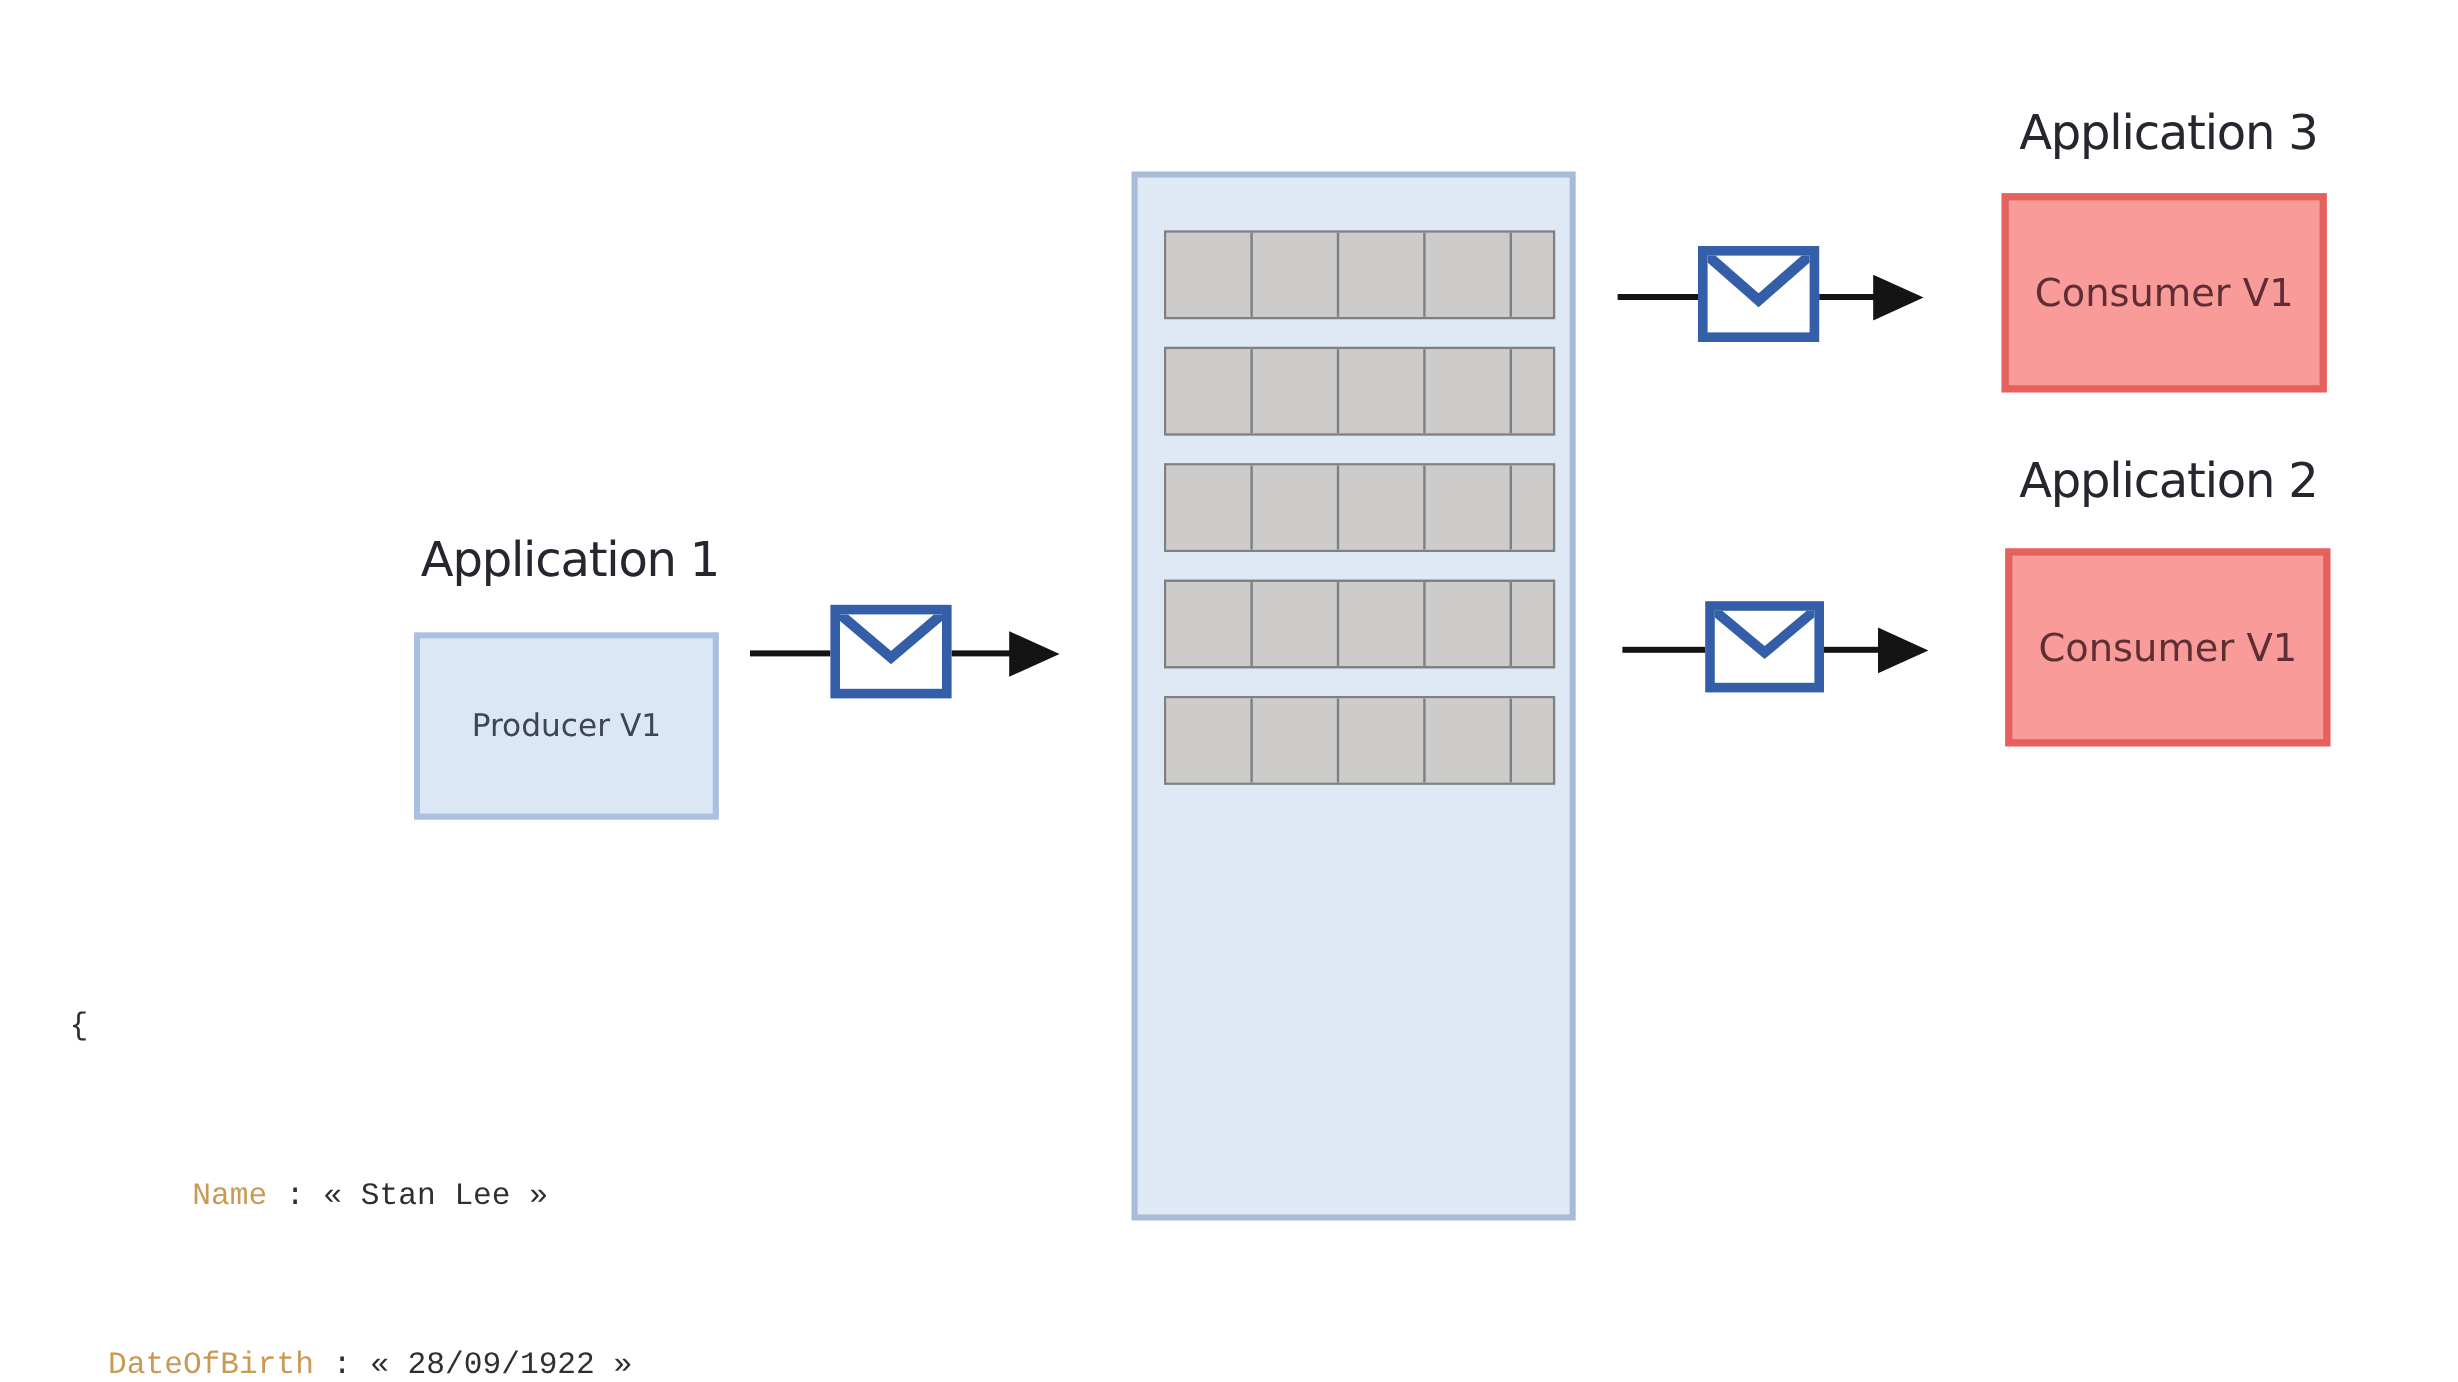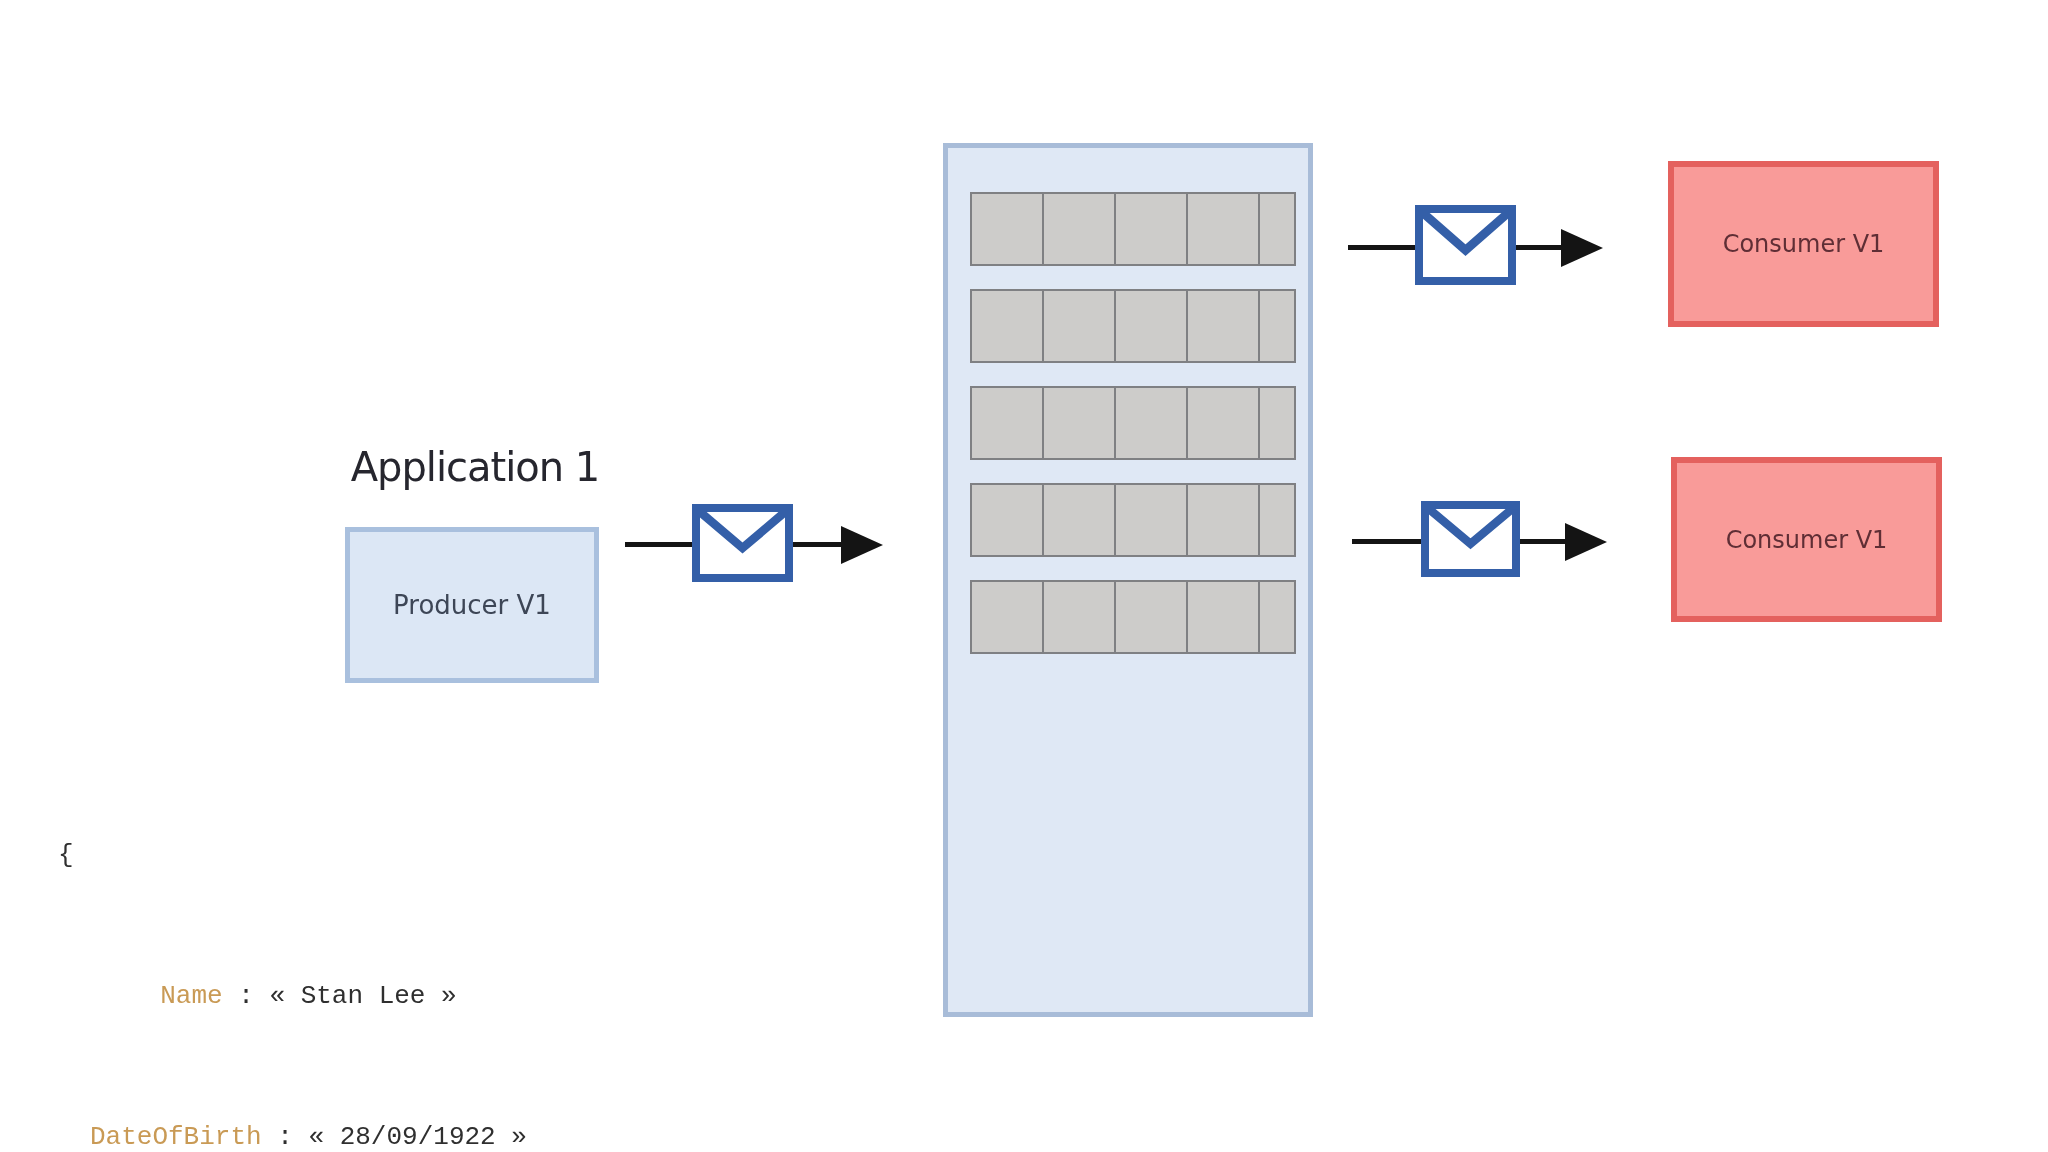--- a/index.html
+++ b/index.html
@@ -31,21 +31,21 @@
     background:var(--producer-box-fill,#dce7f5);
     border:5px solid var(--producer-box-border,#a9c0de);
     color:#3d4656;
     font-size:26px;
     margin-top:25px;
   }
   .consumer-box{
     background:var(--consumer-box-fill,#f99b99);
     border:6px solid var(--consumer-box-border,#e4615e);
     color:#5f2e35;
-    font-size:24px;
+    font-size:32px;
   }
   
   .topic{
     position:absolute;
     left:943px;top:143px;width:370px;height:874px;
     box-sizing:border-box;
     background:var(--topic-fill,#dfe8f5);
     border:5px solid var(--topic-border,#a8bcd8);
     padding:44px 0 0 22px;
     display:flex;flex-direction:column;gap:23px;
@@ -170,24 +170,26 @@
     </div>
 
   <div class="arrow-line" style="left:1348px;top:245px;width:215px;"></div>
   <div class="arrow-head" style="left:1561px;top:229px;"></div>
   <div class="envelope" style="left:1415px;top:205px;width:101px;height:80px;">
     <svg viewBox="0 0 100 62" preserveAspectRatio="none">
       <polyline points="4,4 50,50 96,4"></polyline>
     </svg>
   </div>
 
+  <div class="app-label" style="left:1672px;top:88px;width:270px;">Application 3</div>
   <div class="node-box consumer-box" style="left:1668px;top:161px;width:271px;height:166px;">
     <span>Consumer V1</span>
   </div>
 
+  <div class="app-label" style="left:1672px;top:378px;width:270px;">Application 2</div>
   <div class="node-box consumer-box" style="left:1671px;top:457px;width:271px;height:165px;">
     <span>Consumer V1</span>
   </div>
 
   <div class="arrow-line" style="left:1352px;top:539px;width:215px;"></div>
   <div class="arrow-head" style="left:1565px;top:523px;"></div>
   <div class="envelope" style="left:1421px;top:501px;width:99px;height:76px;">
     <svg viewBox="0 0 100 62" preserveAspectRatio="none">
       <polyline points="4,4 50,50 96,4"></polyline>
     </svg>

